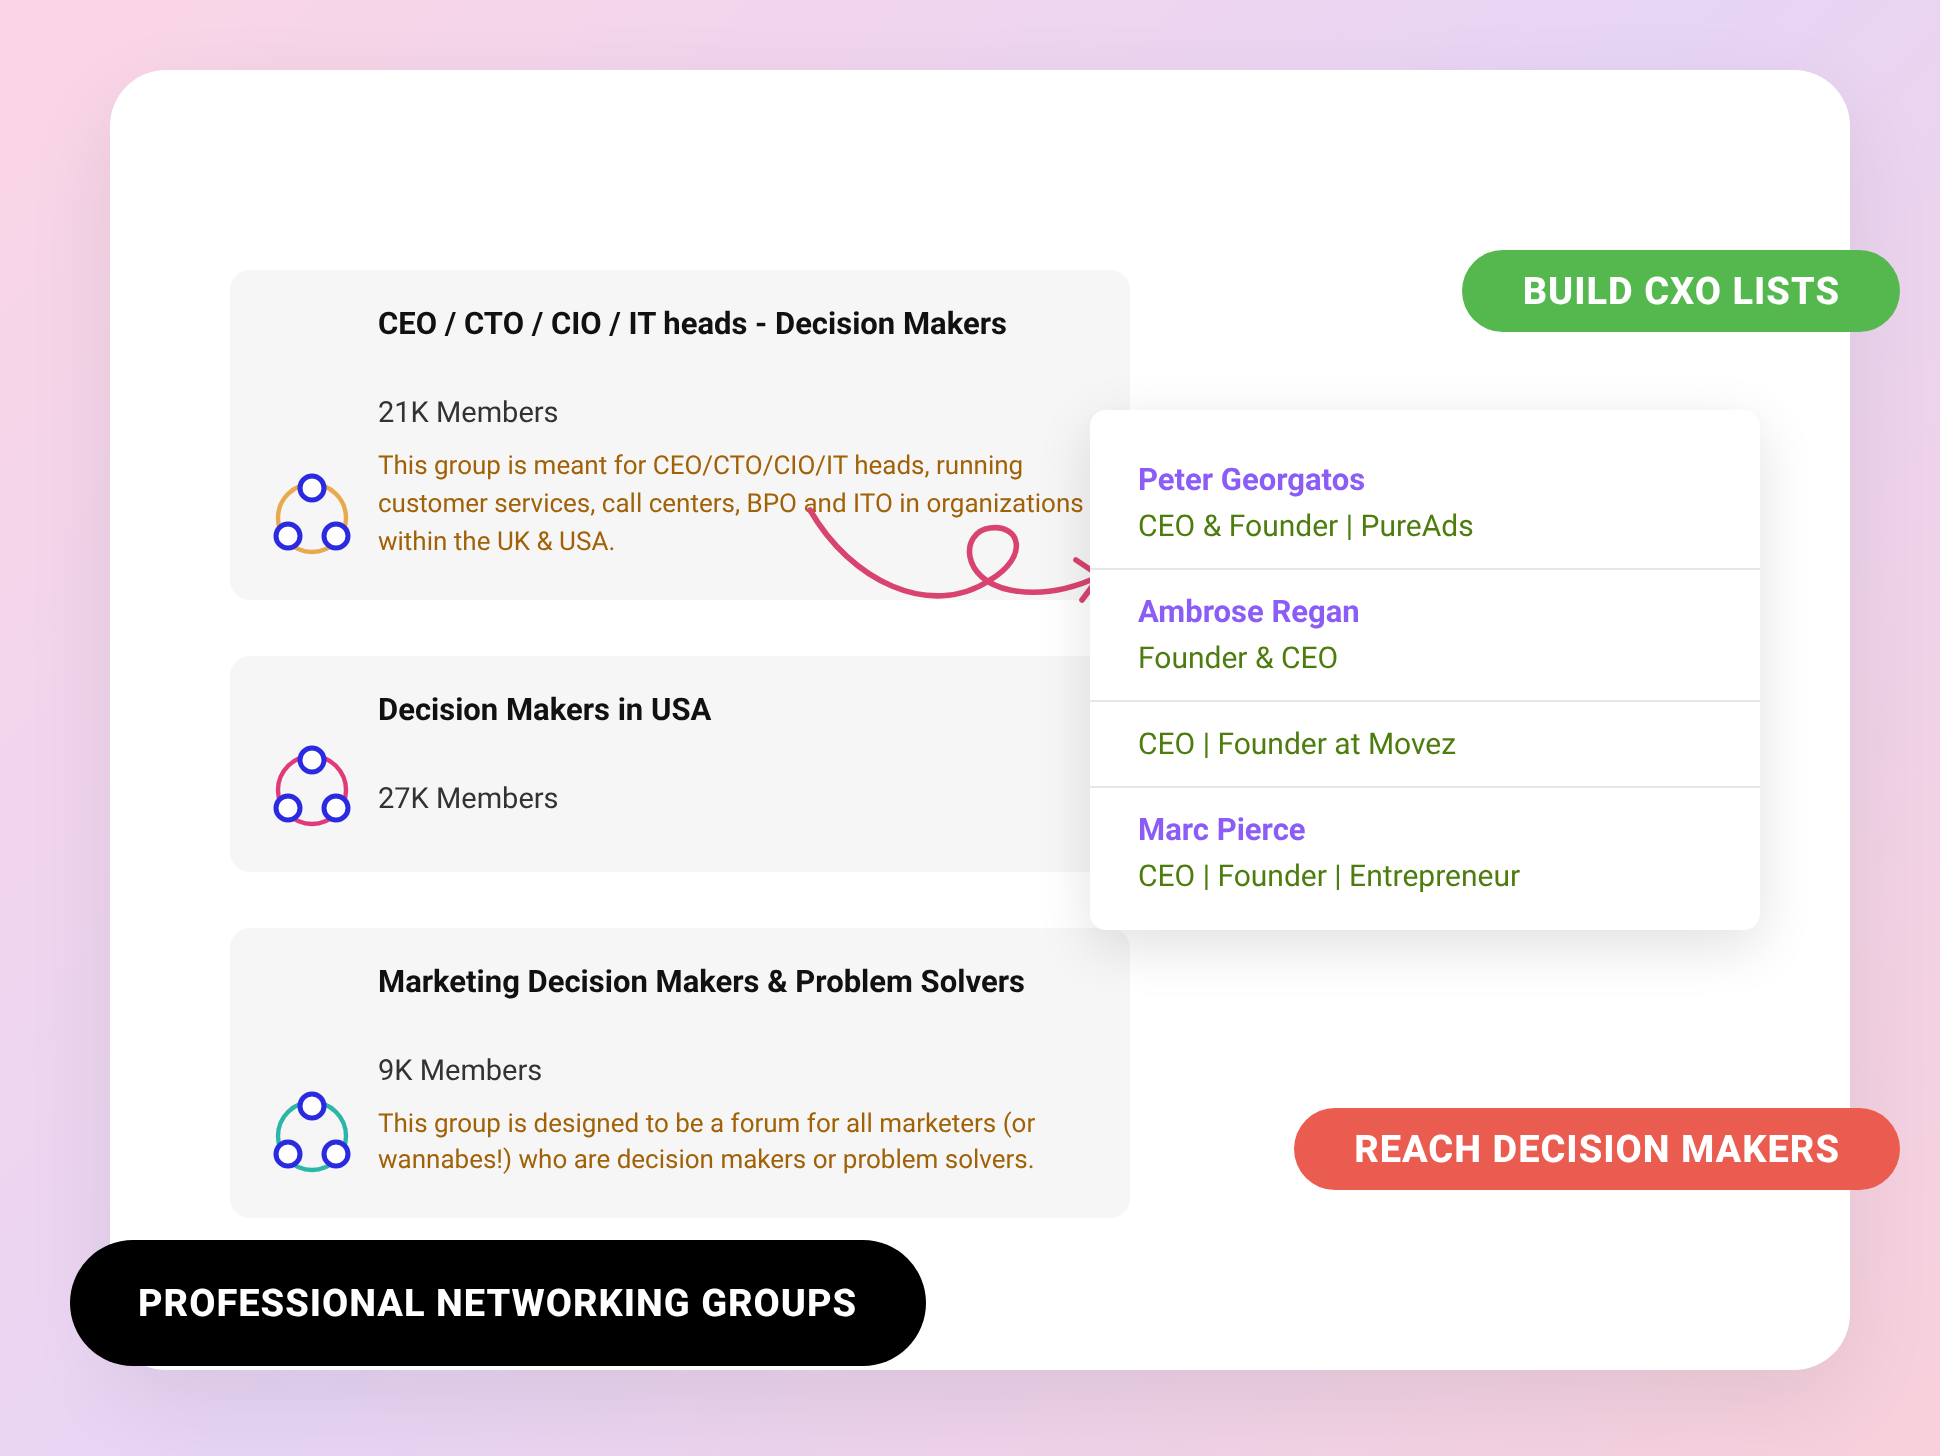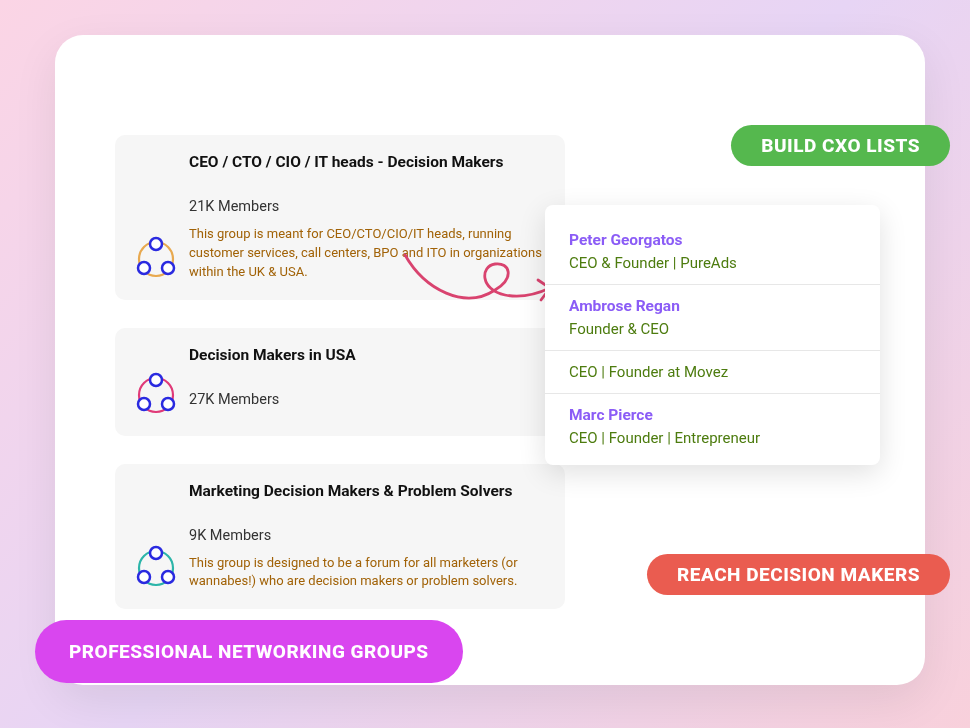--- a/index.html
+++ b/index.html
@@ -92,21 +92,21 @@
       font-weight: 800;
       letter-spacing: 0.5px;
       font-size: 19px;
       color: #fff;
       border-radius: 999px;
       padding: 9px 30px;
       white-space: nowrap;
     }
     .pill-green  { background: #55b84e; right: 20px; top: 125px; }
     .pill-red    { background: #ea5c50; right: 20px; top: 518px; margin-top: 36px; }
-    .pill-purple { background: #d946ef; left: 35px; top: 620px; padding: 20px 34px; }
+    .pill-purple { background: #000000; left: 35px; top: 620px; padding: 20px 34px; }
     .arrow {
       position: absolute;
       left: 395px;
       top: 250px;
       width: 170px;
       height: 70px;
       pointer-events: none;
     }
   </style>
 </head>

